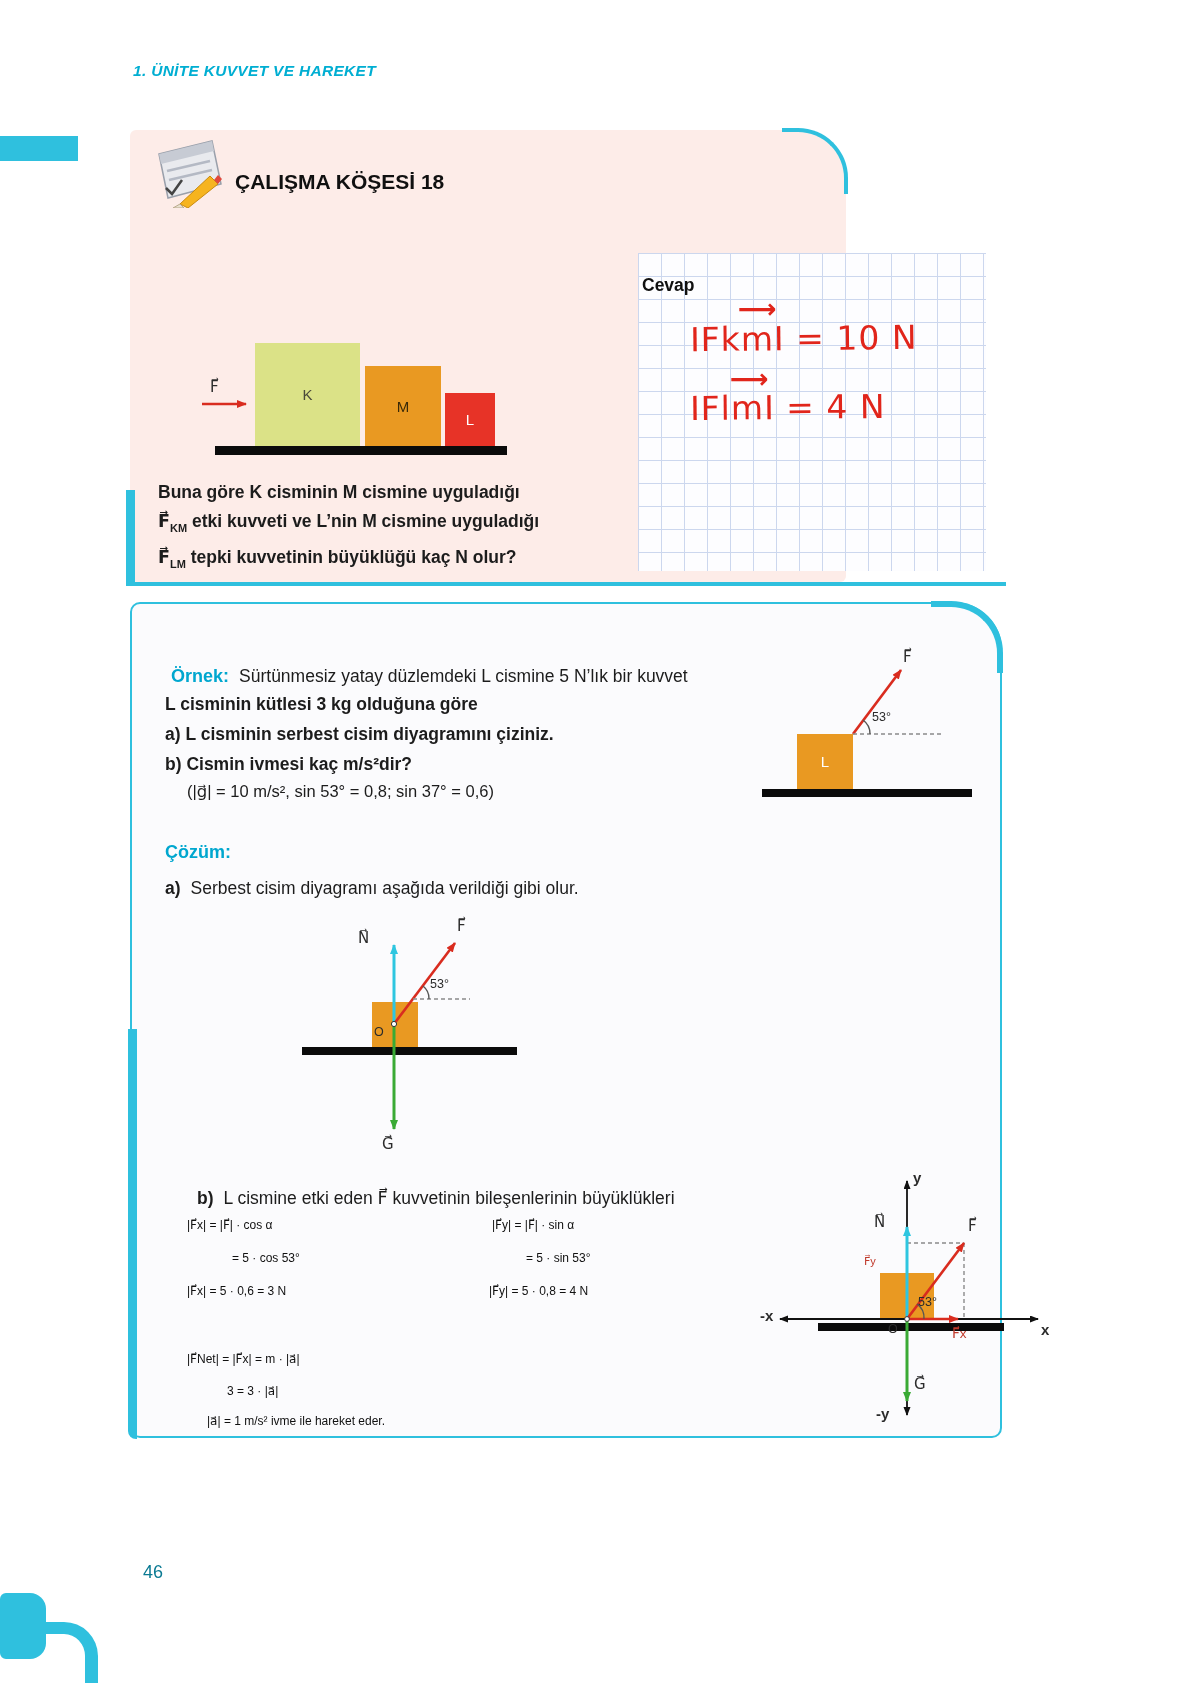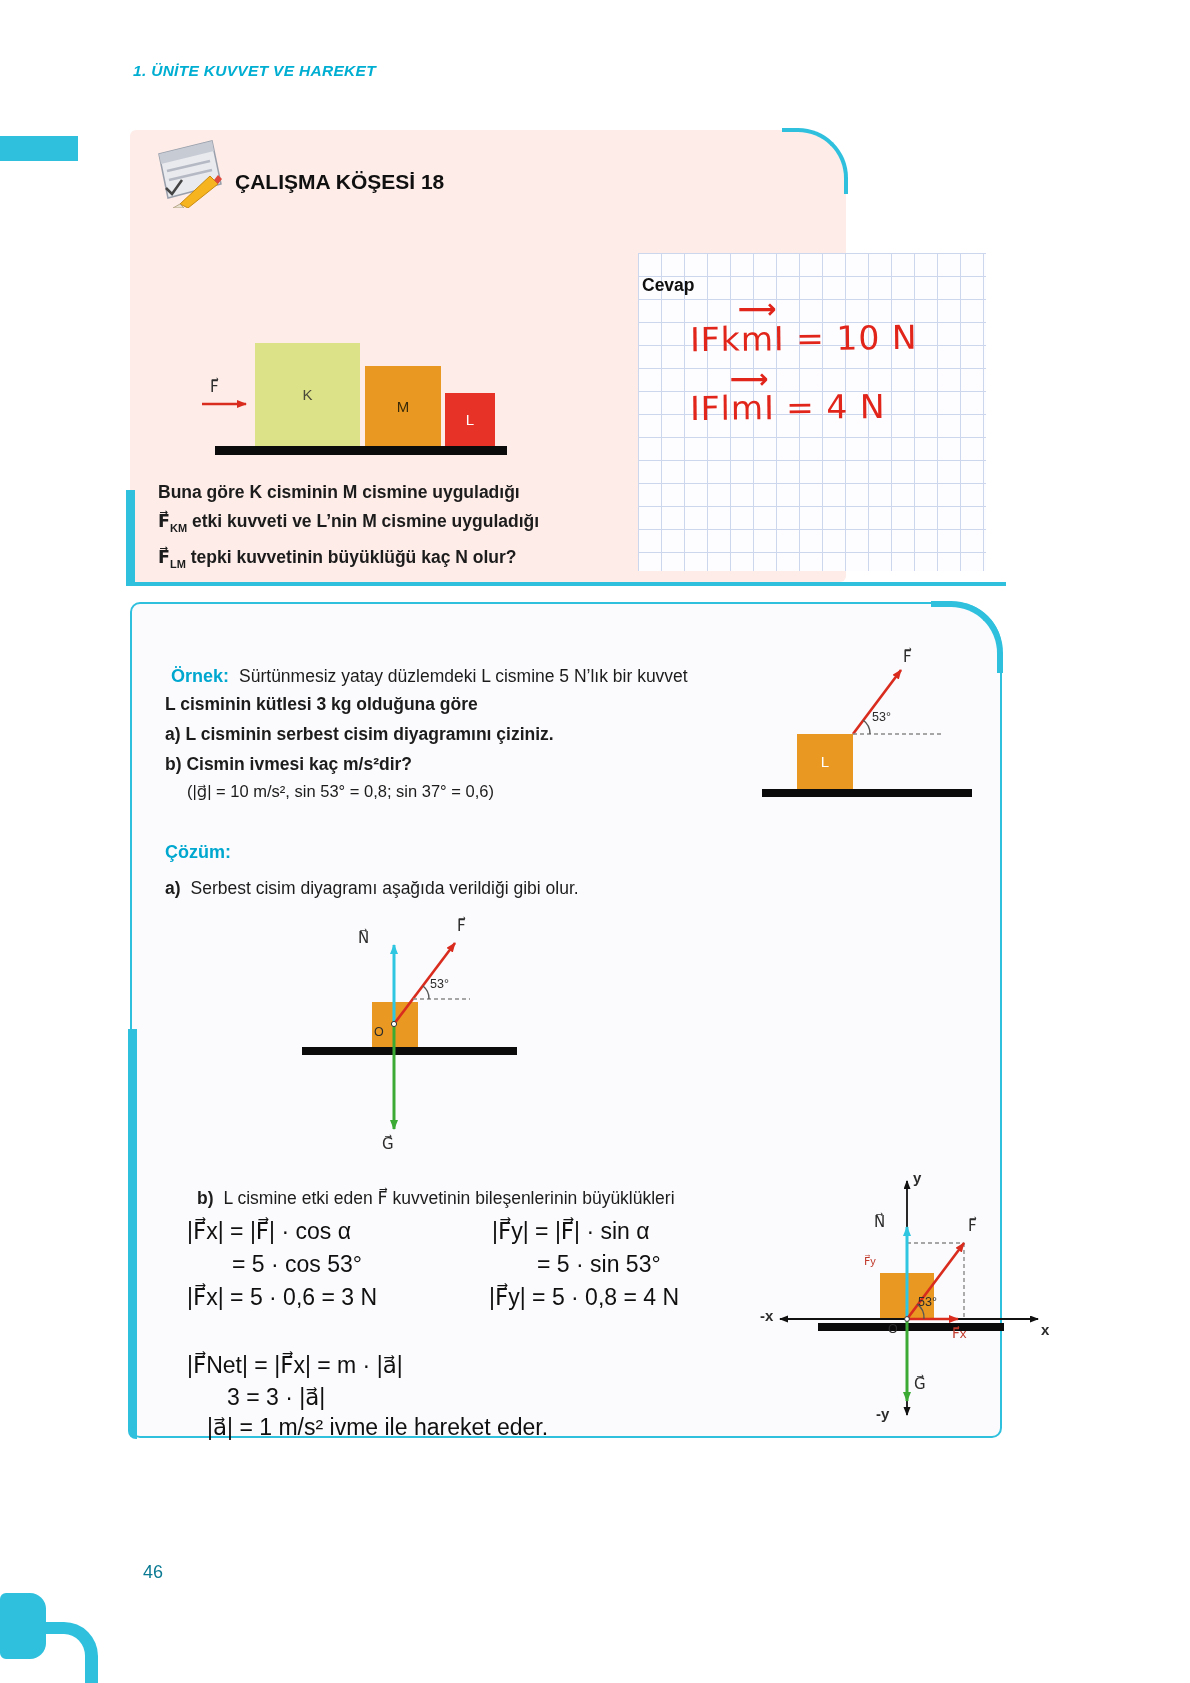--- a/index.html
+++ b/index.html
@@ -8,21 +8,21 @@
   .page { position:relative; width:1190px; height:1683px; background:#ffffff; margin:0 auto; overflow:hidden; }
   .abs { position:absolute; }
   .nw { white-space:nowrap; }
   .hdr { font-style:italic; font-weight:bold; color:#00aed2; font-size:15.5px; letter-spacing:.3px; }
   .box1 { background:#fdece8; border-radius:6px 48px 6px 6px; }
   .box2 { background:#fbfbfd; border:2.5px solid #2fc0de; border-radius:10px 48px 10px 10px; }
   .accent { background:#2fc0de; }
   .t  { font-size:17.5px; color:#1c1c1c; line-height:28px; }
   .b  { font-weight:bold; }
   .cy { color:#00a7cf; }
-  .math { font-size:23px; color:#101010; }
+  .math { font-size:12px; color:#101010; }
   .small-lbl { font-size:15px; color:#2b2b2b; }
   .tiny-lbl  { font-size:12.5px; color:#2b2b2b; }
   .grid {
     background-color:#fdfdff;
     background-image: linear-gradient(#ccd7ee 1px, transparent 1px),
                       linear-gradient(90deg, #ccd7ee 1px, transparent 1px);
     background-size:23px 23px;
   }
   .ans { font-family:"DejaVu Sans",sans-serif; color:#e1251b; font-size:33px; letter-spacing:1px; transform:rotate(-.6deg); }
   .ans-arrow { color:#e1251b; font-size:27px; font-weight:bold; }
@@ -160,21 +160,21 @@
       <div class="abs tiny-lbl" style="left:82px; top:126px;">O</div>
     </div>
 
     <div class="abs t nw" style="left:33px; top:580px;margin-left:32px;"><span class="b">b)</span><span class="sp"></span><span>L cismine etki eden  F⃗  kuvvetinin bileşenlerinin büyüklükleri</span></div>
 
     <div class="abs math nw" style="left:55px;  top:614px;">|F⃗x| = |F⃗| · cos α</div>
     <div class="abs math nw" style="left:100px; top:647px;">= 5 · cos 53°</div>
     <div class="abs math nw" style="left:55px;  top:680px;">|F⃗x| = 5 · 0,6 = 3 N</div>
 
     <div class="abs math nw" style="left:360px; top:614px;">|F⃗y| = |F⃗| · sin α</div>
-    <div class="abs math nw" style="left:405px; top:647px;">= 5 · sin 53°</div>
+    <div class="abs math nw" style="left:394px; top:647px;">= 5 · sin 53°</div>
     <div class="abs math nw" style="left:357px; top:680px;">|F⃗y| = 5 · 0,8 = 4 N</div>
 
     <div class="abs math nw" style="left:55px; top:748px;">|F⃗Net| = |F⃗x| = m · |a⃗|</div>
     <div class="abs math nw" style="left:95px; top:780px;">3 = 3 · |a⃗|</div>
     <div class="abs math nw" style="left:75px; top:810px;">|a⃗| = 1 m/s²  ivme ile hareket eder.</div>
 
     <div class="abs" style="left:628px; top:565px; width:292px; height:260px;">
       <div class="abs" style="left:58px; top:154px; width:186px; height:8px; background:#0b0b0b;"></div>
       <div class="abs" style="left:120px; top:104px; width:54px; height:46px; background:#e99922;"></div>
       <svg class="abs" style="left:0; top:0;" width="292" height="260">

